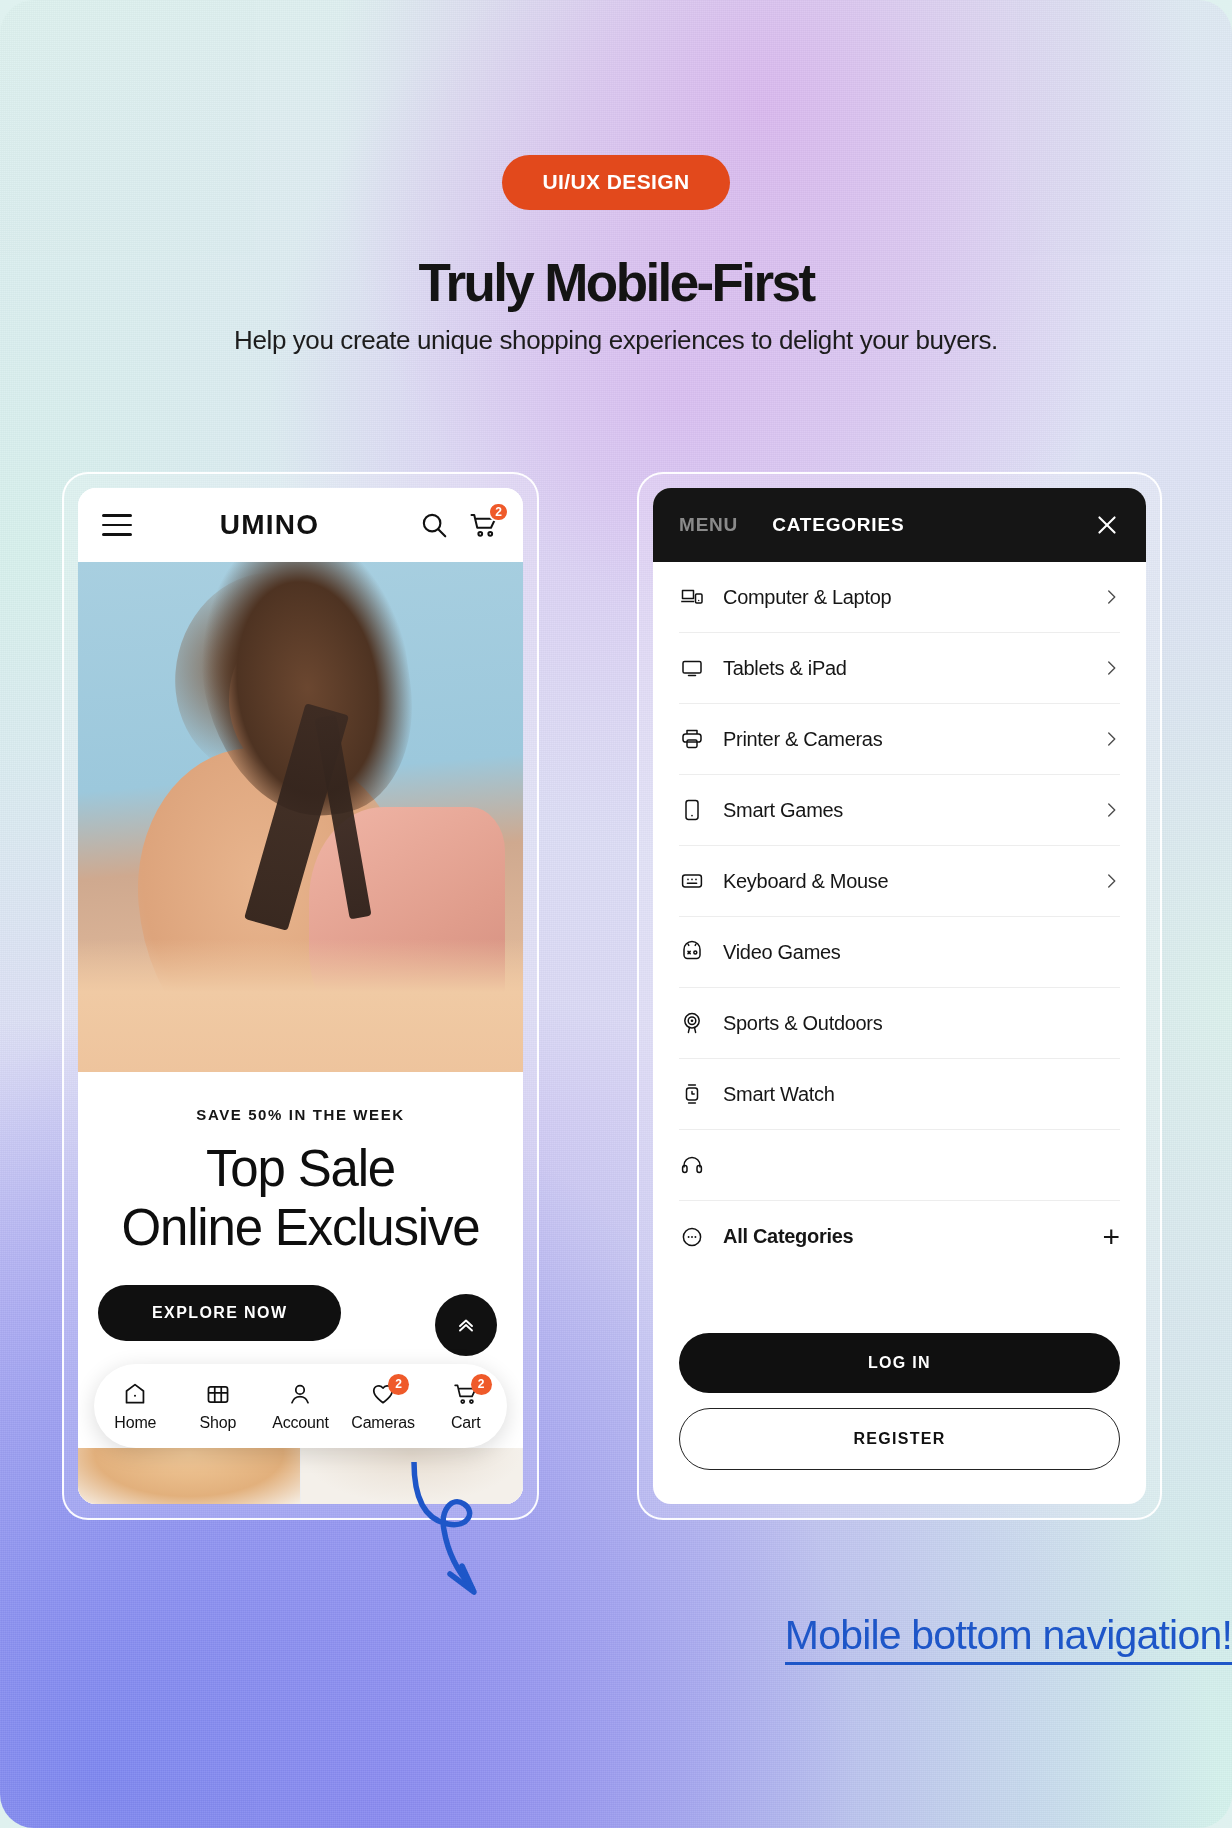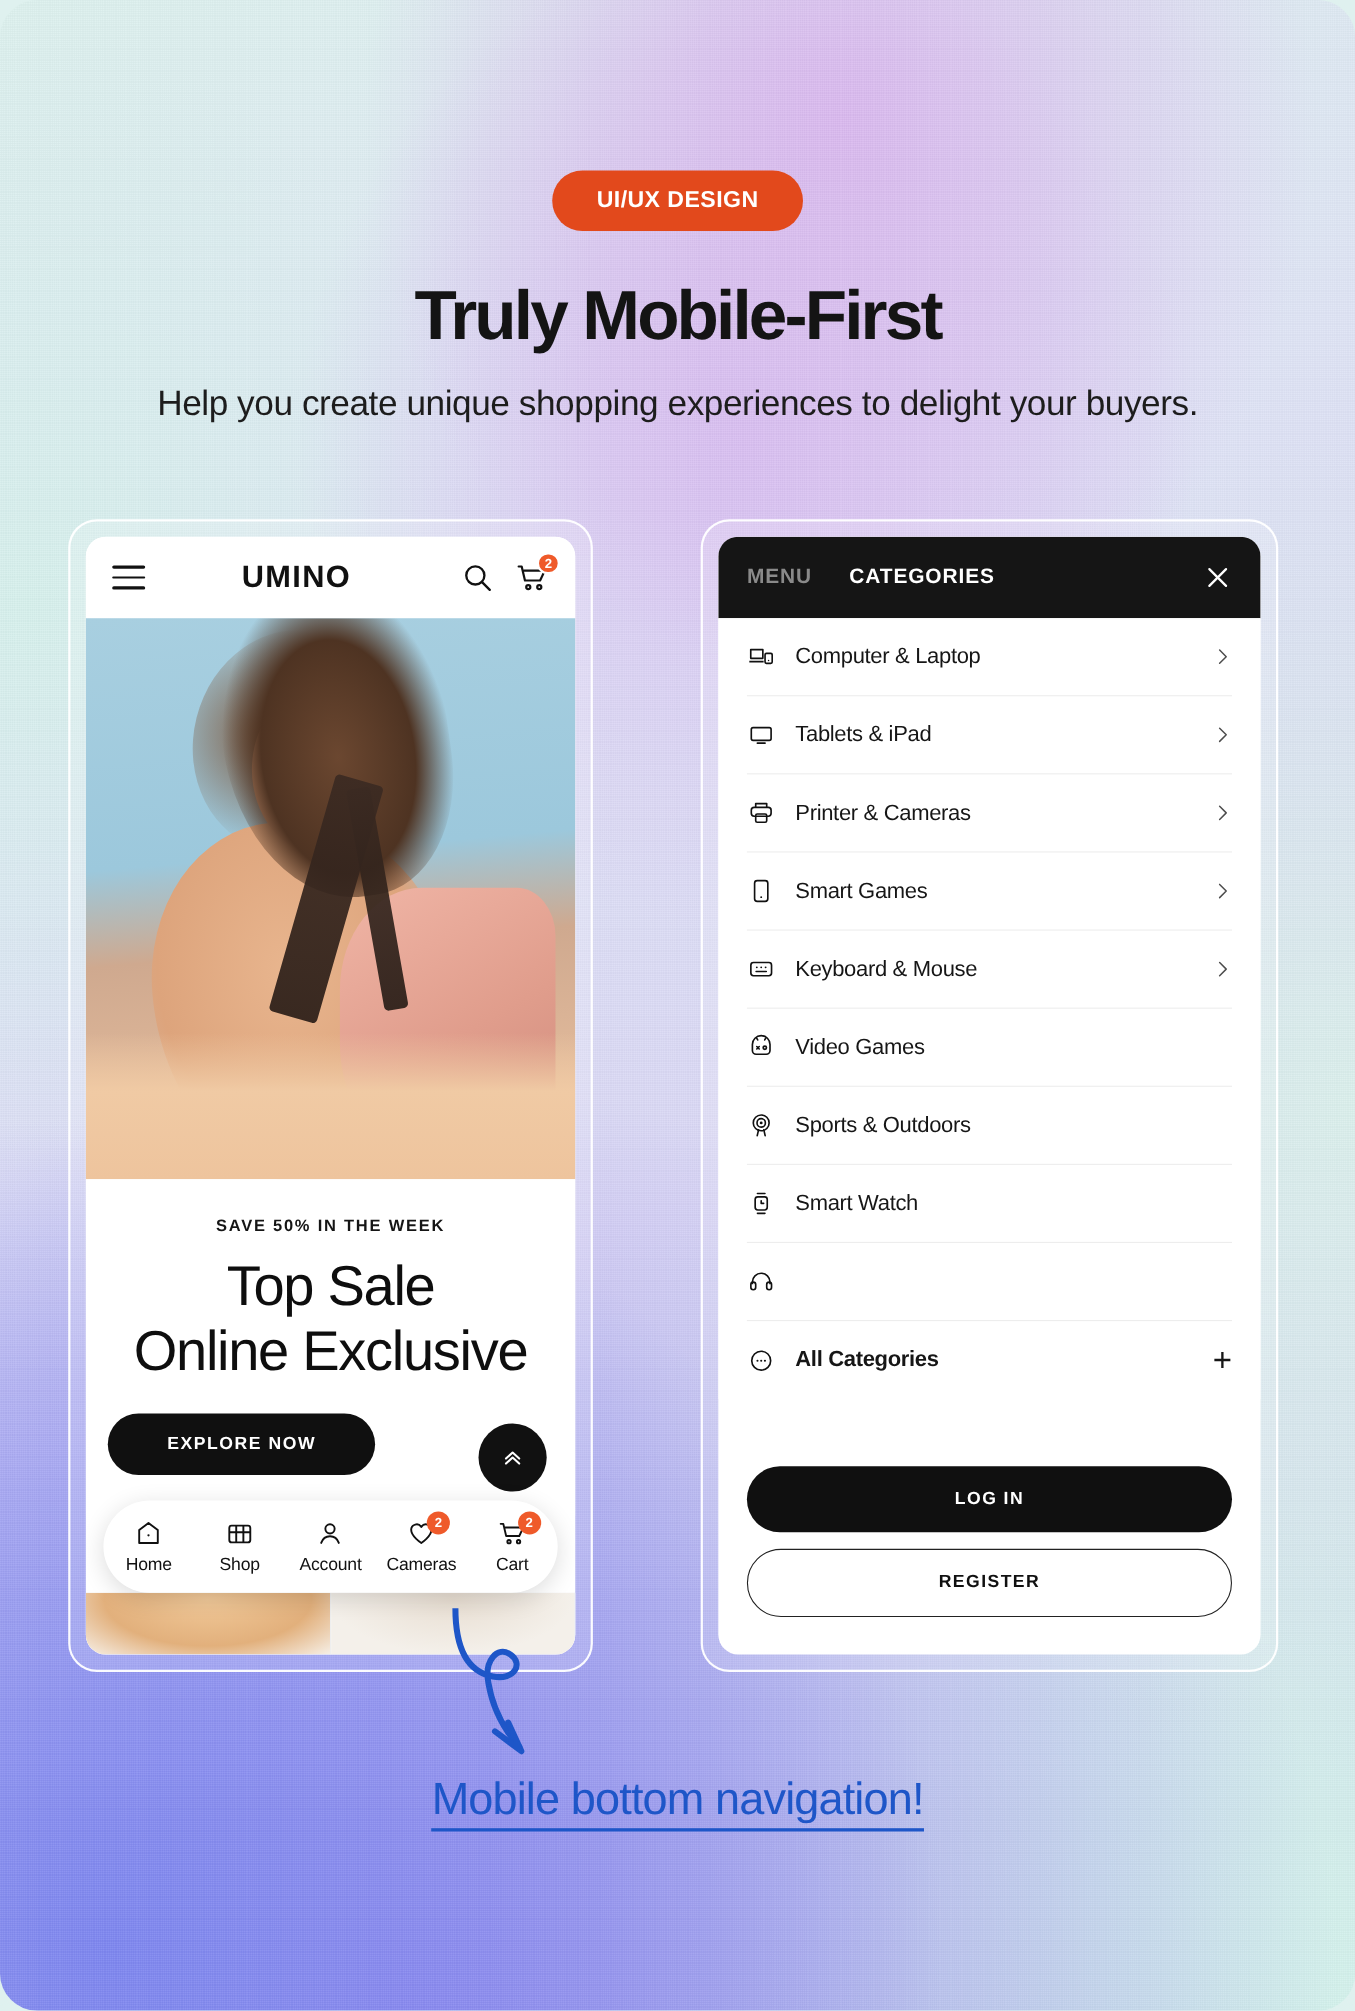--- a/index.html
+++ b/index.html
@@ -48,30 +48,30 @@
     color: #fff;
     font-size: 21px;
     font-weight: bold;
     letter-spacing: .4px;
     padding: 15px 40px 16px;
     border-radius: 40px;
   }
 
   .hero-title {
     margin-top: 46px;
-    font-size: 63px;
+    font-size: 53px;
     font-weight: bold;
     color: #141414;
     letter-spacing: -2.6px;
     line-height: 1;
   }
 
   .hero-sub {
-    margin-top: 29px;
-    font-size: 32px;
+    margin-top: 16px;
+    font-size: 26px;
     color: #1d1d1d;
     letter-spacing: -.4px;
   }
 
   
   .phones { position: absolute; top: 472px; left: 0; right: 0; height: 1060px; }
 
   .frame {
     position: absolute;
     border: 2px solid rgba(255,255,255,.95);
@@ -319,21 +319,21 @@
     cursor: pointer;
   }
   .btn-login { background: #101010; color: #fff; border: none; }
   .btn-register { background: #fff; color: #101010; border: 1.6px solid #222; margin-top: 15px; }
 
   
   .annot-arrow { position: absolute; left: 400px; top: 1462px; z-index: 20; pointer-events: none; }
   .annot-caption {
     position: absolute;
     left: 0; right: 0; top: 1612px;
-    text-align: center;
+    text-align: right;
     z-index: 20;
   }
   .annot-caption span {
     font-size: 41px;
     color: #1e56c8;
     letter-spacing: -.8px;
     border-bottom: 3px solid #1e56c8;
     padding-bottom: 4px;
   }
 </style>

